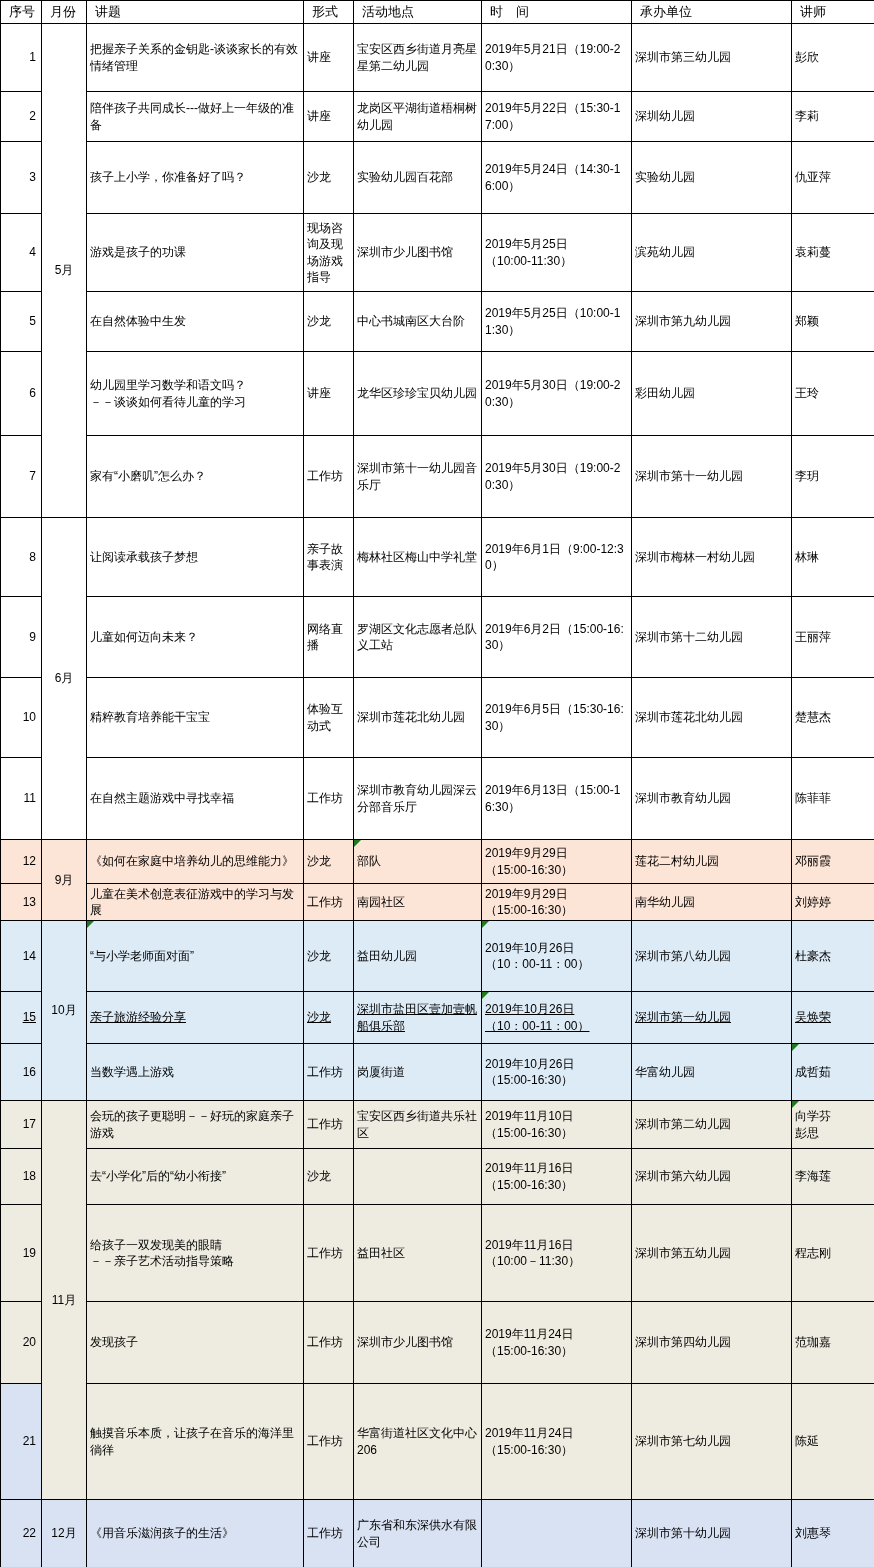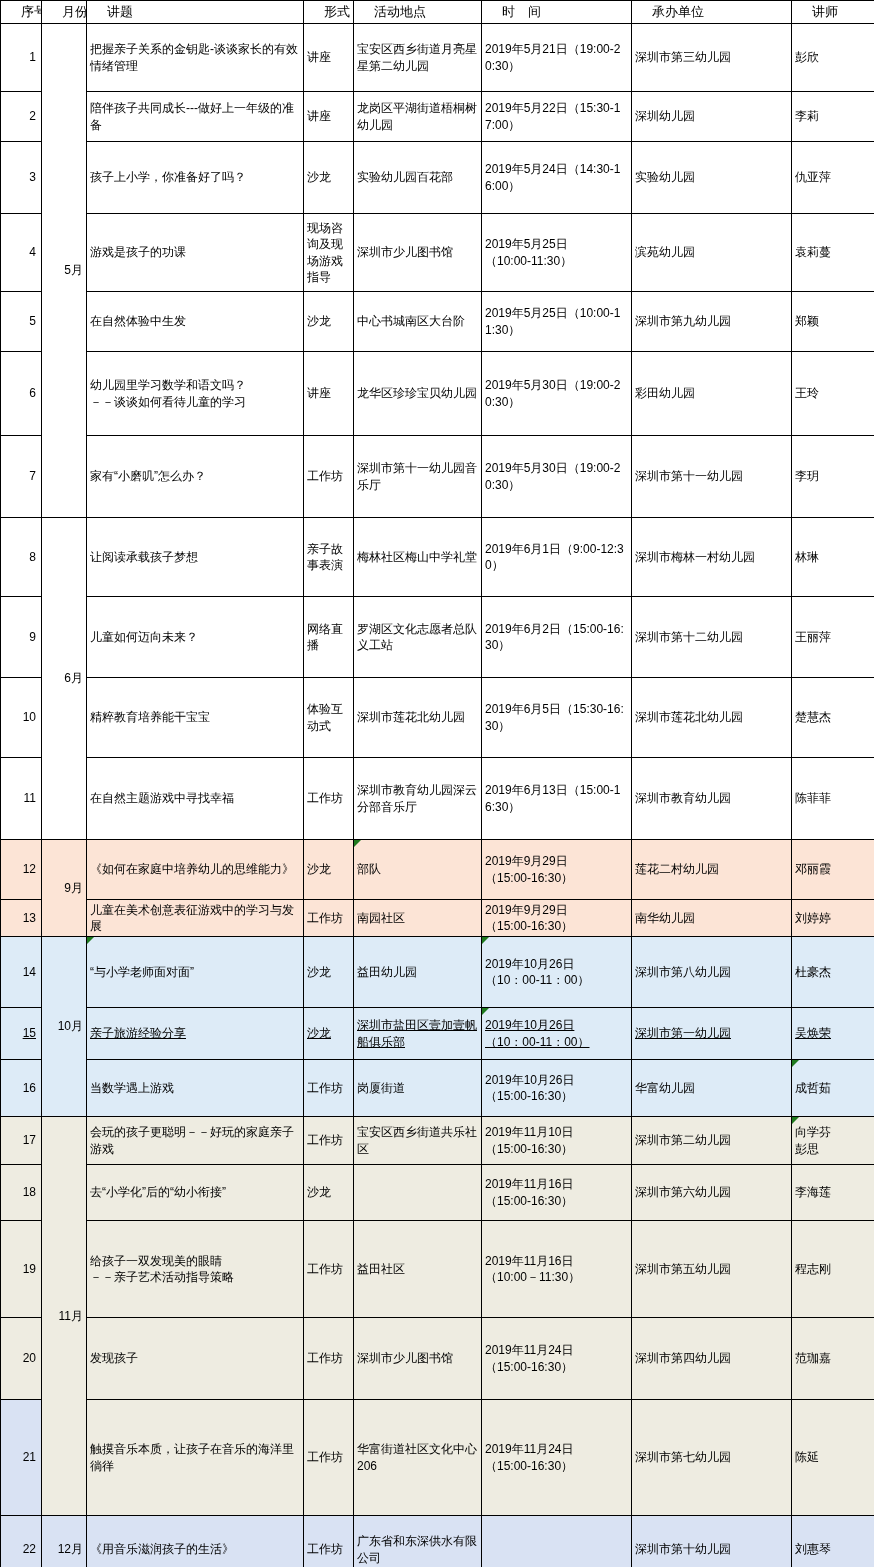--- a/index.html
+++ b/index.html
@@ -13,23 +13,23 @@
   th,td{
     border:1px solid var(--grid);
     padding:1px 3px;
     vertical-align:middle;
     overflow:hidden;
     position:relative;
     word-break:break-all;
     white-space:pre-line;
     background:var(--white);
   }
-  thead th{font-weight:normal;text-align:left;height:20px;font-size:13px;padding-left:20px;white-space:nowrap;border-radius:9px;}
+  thead th{font-weight:normal;text-align:left;height:20px;font-size:13px;padding-left:8px;white-space:nowrap;border-radius:9px;}
   .col-no{text-align:right;padding-right:5px;}
-  .col-month{text-align:right;}
+  .col-month{text-align:center;}
   .bg-white{background:var(--white);}
   .bg-orange{background:var(--orange);}
   .bg-blue{background:var(--blue);}
   .bg-beige{background:var(--beige);}
   .bg-periwinkle{background:var(--periwinkle);}
   
   .gm::after{
     content:"";position:absolute;top:0;left:0;width:7px;height:7px;
     background:var(--marker_green);
     clip-path:polygon(0 0,100% 0,0 100%);
@@ -158,21 +158,21 @@
       </tr>
       <tr style="height: 82px; padding-left: 37px;">
         <td class="col-no bg-white">11</td>
         <td class="bg-white">在自然主题游戏中寻找幸福</td>
         <td class="bg-white">工作坊</td>
         <td class="bg-white">深圳市教育幼儿园深云分部音乐厅</td>
         <td class="bg-white">2019年6月13日（15:00-16:30）</td>
         <td class="bg-white">深圳市教育幼儿园</td>
         <td class="bg-white">陈菲菲</td>
       </tr>
-      <tr style="height: 60px;">
+      <tr style="height: 44px;">
         <td class="col-no bg-orange">12</td>
         <td class="col-month bg-orange" rowspan="2">9月</td>
         <td class="bg-orange">《如何在家庭中培养幼儿的思维能力》</td>
         <td class="bg-orange">沙龙</td>
         <td class="bg-orange gm">部队</td>
         <td class="bg-orange">2019年9月29日
 （15:00-16:30）</td>
         <td class="bg-orange">莲花二村幼儿园</td>
         <td class="bg-orange">邓丽霞</td>
       </tr>

